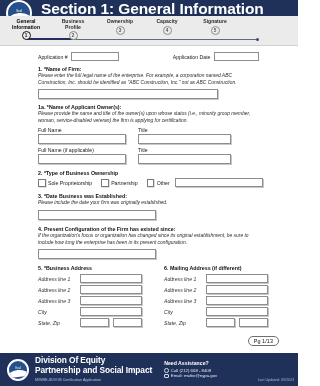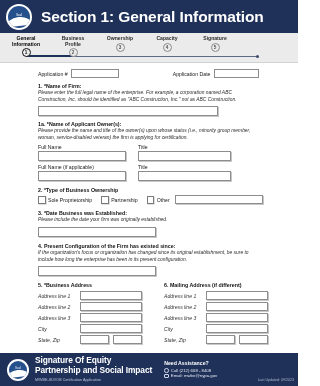--- a/index.html
+++ b/index.html
@@ -6,22 +6,22 @@
   html, body {
     width: 298px; height: 386px;
     font-family: "Liberation Sans", sans-serif;
     background: #ffffff;
     overflow: hidden;
   }
   .page { position: relative; width: 298px; height: 386px; background: #fff; }
 
   
   .header {
-    height: 33px; background: #1f3159;
-    display: flex; align-items: center; padding-left: 6px;
+    height: 16px; background: #1f3159;
+    display: flex; align-items: flex-start; padding-left: 6px;
   }
   .logo {
     width: 26px; height: 26px; border-radius: 50%;
     background: #ffffff;
     display: flex; align-items: center; justify-content: center;
     flex: 0 0 auto; position: relative; overflow: hidden;
   }
   .logo-inner {
     width: 22px; height: 22px; border-radius: 50%;
     background: #26508c; position: relative; overflow: hidden;
@@ -306,21 +306,21 @@
 
   </div>
 
   <div class="footer">
     <div class="f-logo">
       <div class="f-logo-inner">
           <span class="f-logo-txt">Seal</span>
         </div>
     </div>
     <div class="f-title">
-      <div>Signature Of Equity</div>
+      <div>Division Of Equity</div>
       <div>Partnership and Social Impact</div>
       <div class="f-sub">M/WBE-SDVOB Certification Application</div>
     </div>
     <div class="f-right">
       <div class="f-need">Need Assistance?</div>
       <div class="f-line">
         <span class="f-ico"></span>
         <span>Call (212) 668 - 8408</span>
       </div>
       <div class="f-line">

